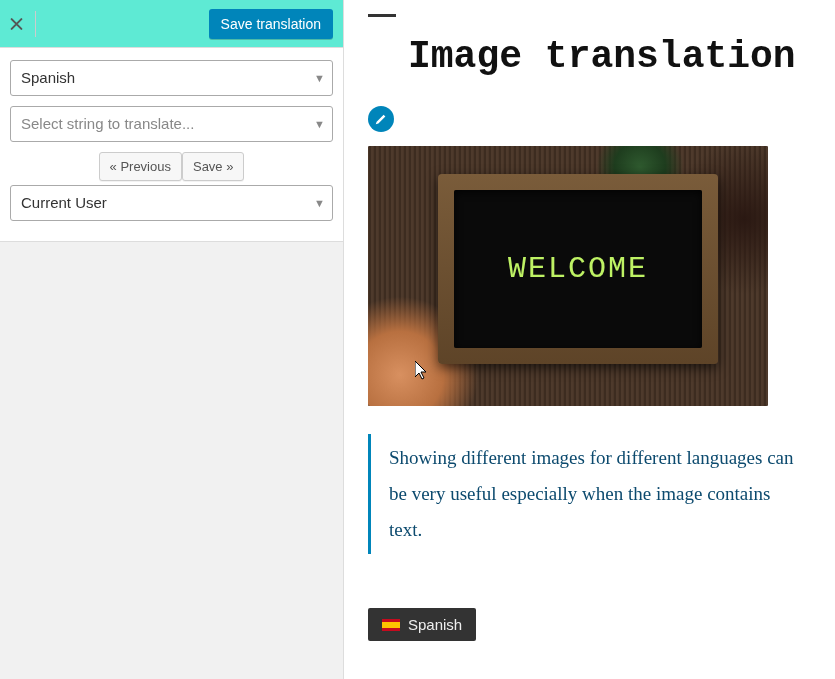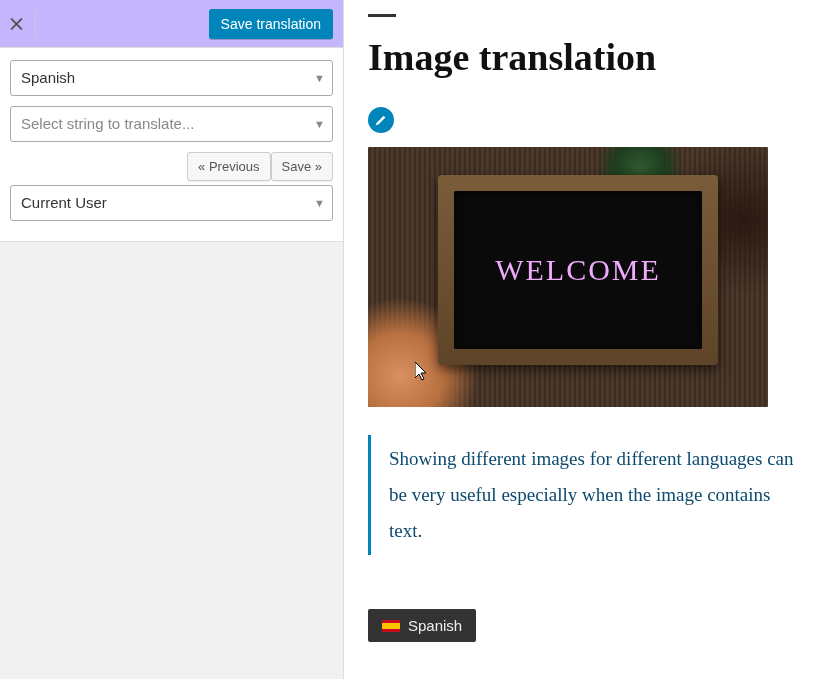--- a/index.html
+++ b/index.html
@@ -16,21 +16,21 @@
       background: #f1f1f1;
       border-right: 1px solid #ddd;
       display: flex;
       flex-direction: column;
     }
     .topbar {
       display: flex;
       align-items: center;
       padding: 8px 10px;
       border-bottom: 1px solid #ddd;
-      background: #c4b5fd;
+      background: #5eead4;
       height: 48px;
     }
     .close-btn {
       width: 26px;
       height: 26px;
       display: flex;
       align-items: center;
       justify-content: center;
       border-right: 1px solid #ccc;
       padding-right: 12px;
@@ -78,21 +78,21 @@
       position: absolute;
       right: 8px;
       top: 50%;
       transform: translateY(-50%);
       pointer-events: none;
       color: #888;
       font-size: 11px;
     }
     .nav-row {
       display: flex;
-      justify-content: flex-end;
+      justify-content: center;
       margin-top: 2px;
       margin-bottom: 4px;
     }
     .nav-btn {
       border: 1px solid #ccc;
       background: #f7f7f7;
       border-radius: 3px;
       padding: 6px 10px;
       font-size: 13px;
       color: #555;
@@ -111,25 +111,26 @@
       position: relative;
       overflow: hidden;
     }
     .hr-stub {
       width: 28px;
       height: 3px;
       background: #333;
       margin-bottom: 18px;
     }
     .page-title {
-      font-family: Liberation Serif, serif;
+      font-family: Liberation Mono, monospace;
       font-size: 38px;
       font-weight: 700;
       margin-bottom: 28px;
       color: #111;
+      margin-left: 40px;
     }
     .edit-badge {
       width: 26px;
       height: 26px;
       border-radius: 50%;
       background: #0085ba;
       display: flex;
       align-items: center;
       justify-content: center;
       margin-bottom: 14px;
@@ -167,22 +168,22 @@
     .chalkboard-inner {
       width: 248px; height: 158px;
       background: #0a0a0a;
       border-radius: 2px;
       display: flex;
       align-items: center;
       justify-content: center;
       box-shadow: inset 0 2px 8px rgba(0,0,0,0.8);
     }
     .chalk-text {
-      color: #f0abfc;
-      font-family: Liberation Serif, serif;
+      color: #bef264;
+      font-family: Liberation Mono, monospace;
       letter-spacing: 2px;
       font-size: 30px;
       font-weight: 400;
     }
     .blockquote {
       margin-top: 28px;
       border-left: 3px solid #0085ba;
       padding: 6px 0 6px 18px;
       font-family: Georgia, "Times New Roman", serif;
       font-size: 19px;

